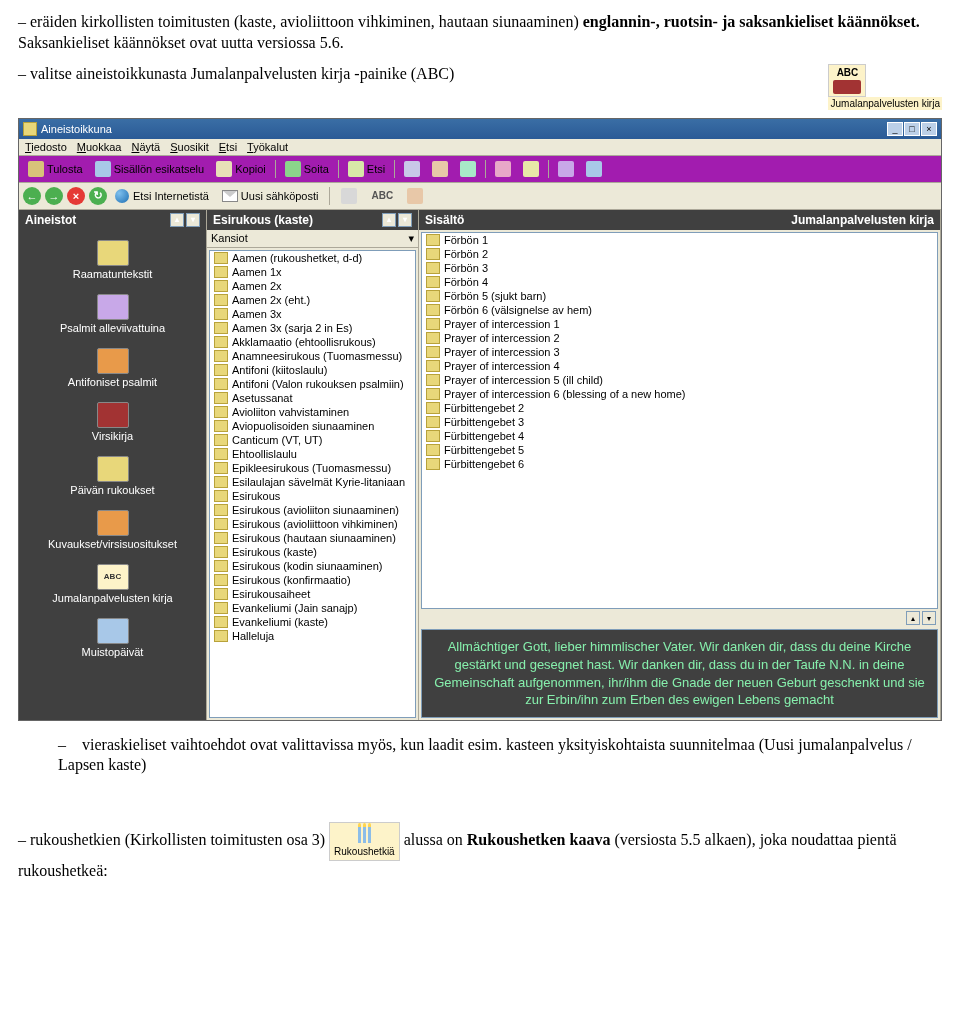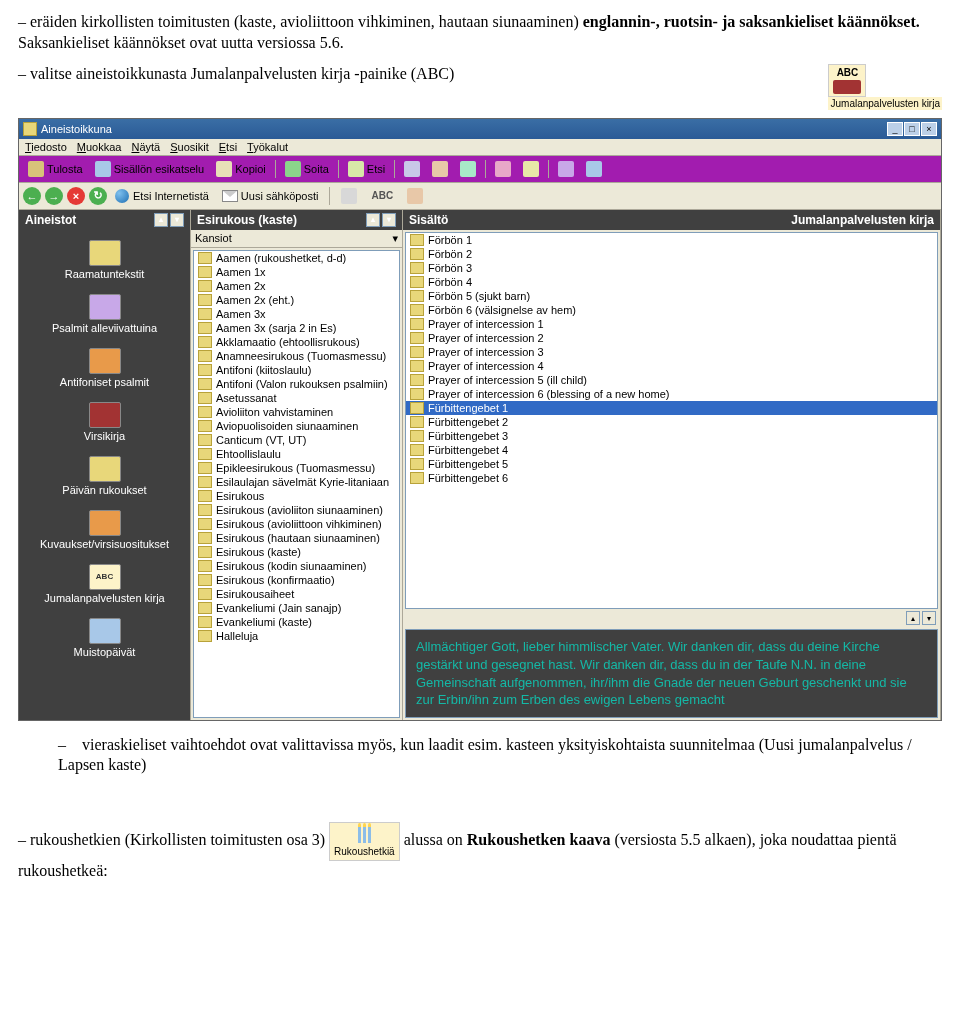--- a/index.html
+++ b/index.html
@@ -37,36 +37,36 @@
 
   
   .panes { display: flex; height: 510px; background: #ece9d8; }
   .pane { display: flex; flex-direction: column; border-right: 1px solid #aca899; }
   .pane-head { background: #404040; color: #fff; font-weight: bold; font-family: Arial, sans-serif; font-size: 12px; padding: 3px 6px; display: flex; justify-content: space-between; align-items: center; }
   .pane-head.right { }
   .pane-sub { background: #ece9d8; border-bottom: 1px solid #aca899; padding: 2px 4px; display:flex; align-items:flex-start; gap:4px;}
   .pane-body { flex: 1; overflow-y: auto; background: #fff; border: 1px solid #7f9db9; margin: 2px; }
 
   
-  .sidebar { width: 172px; }
+  .sidebar { width: 188px; }
   .sidebar .pane-body { background: #404040; color: #fff; display: flex; flex-direction: column; gap: 6px; padding: 6px 4px; border: none; margin:0;}
   .sb-item { display: flex; flex-direction: column; align-items: center; gap: 2px; padding: 4px 2px; cursor: pointer; text-align:center;}
   .sb-ic { width: 32px; height: 26px; background: #fff; border: 1px solid #888; border-radius: 2px; position:relative; display:flex; align-items:center; justify-content:center;}
   .sb-label { font-size: 11px; }
 
   
   .col2 { width: 212px; }
   .col3 { flex: 1; }
   .list { list-style: none; font-size: 11px; }
   .list li { display: flex; align-items: center; gap: 4px; padding: 1px 4px; white-space: nowrap; }
   .list li .fico { width: 14px; height: 12px; background: #e8d77a; border: 1px solid #b8a23a; flex-shrink: 0; position:relative;}
   .list li.selected { background: #316ac5; color: #fff; }
 
   .col3 .pane-body { margin-bottom: 2px; }
-  .preview { background: #404040; color: #14b8a6; font-family: Arial, sans-serif; font-size: 13px; padding: 8px 10px; line-height: 1.35; border: 1px solid #7f9db9; margin: 2px; overflow:auto;}
+  .preview { background: #404040; color: #86efac; font-family: Arial, sans-serif; font-size: 13px; padding: 8px 10px; line-height: 1.35; border: 1px solid #7f9db9; margin: 2px; overflow:auto;text-align:center;}
   .preview-head { display:flex; justify-content:flex-end; padding:0 4px 2px;}
 
   .col3wrap { display:flex; flex-direction:column; flex:1;}
   .updown { display:flex; gap:2px;}
   .updown .ab { width:14px; height:14px; border:1px solid #7f9db9; background:#ece9d8; display:flex; align-items:center; justify-content:center; font-size:8px;}
 
   
   .indent { margin-left: 40px; }
 
   .prayer-icon { display: inline-block; vertical-align: middle; background: #fdf3c9; border: 1px solid #ccc; padding: 2px 4px; font-family: Arial,sans-serif; font-size:10px;}
@@ -429,24 +429,20 @@
                   <span class="fico"></span>
                   <span>Prayer of intercession 4</span>
                 </li>
                 <li>
                   <span class="fico"></span>
                   <span>Prayer of intercession 5 (ill child)</span>
                 </li>
                 <li>
                   <span class="fico"></span>
                   <span>Prayer of intercession 6 (blessing of a new home)</span>
-                </li>
-                <li class="selected">
-                  <span class="fico"></span>
-                  <span>Fürbittengebet 1</span>
                 </li>
                 <li>
                   <span class="fico"></span>
                   <span>Fürbittengebet 2</span>
                 </li>
                 <li>
                   <span class="fico"></span>
                   <span>Fürbittengebet 3</span>
                 </li>
                 <li>

